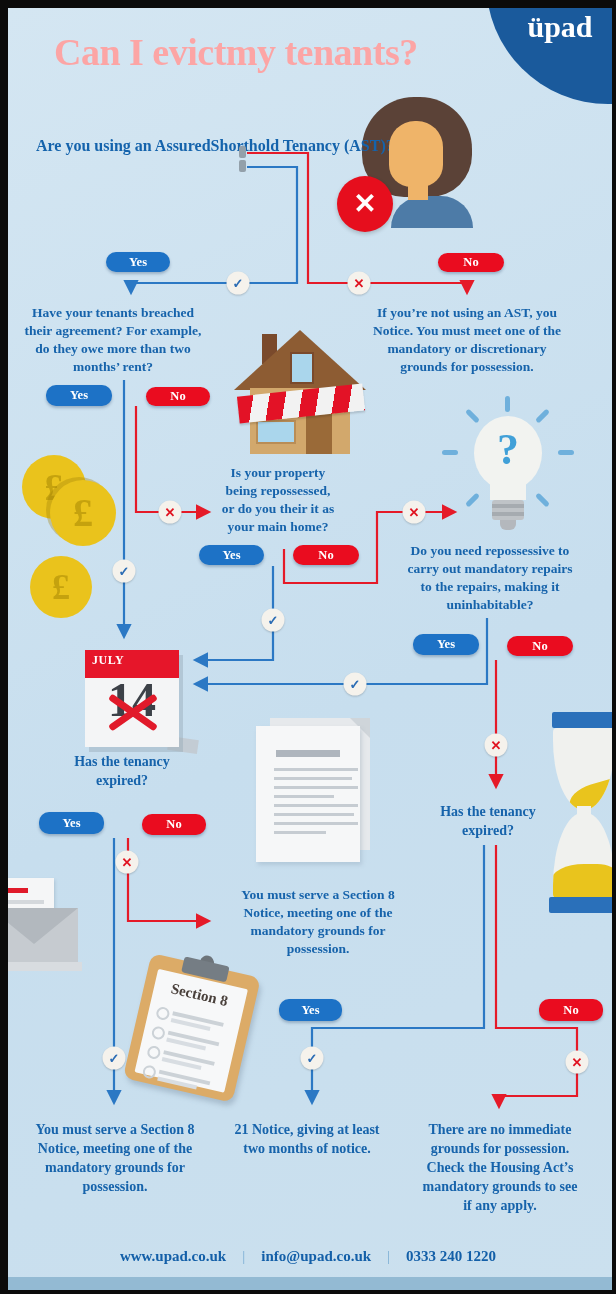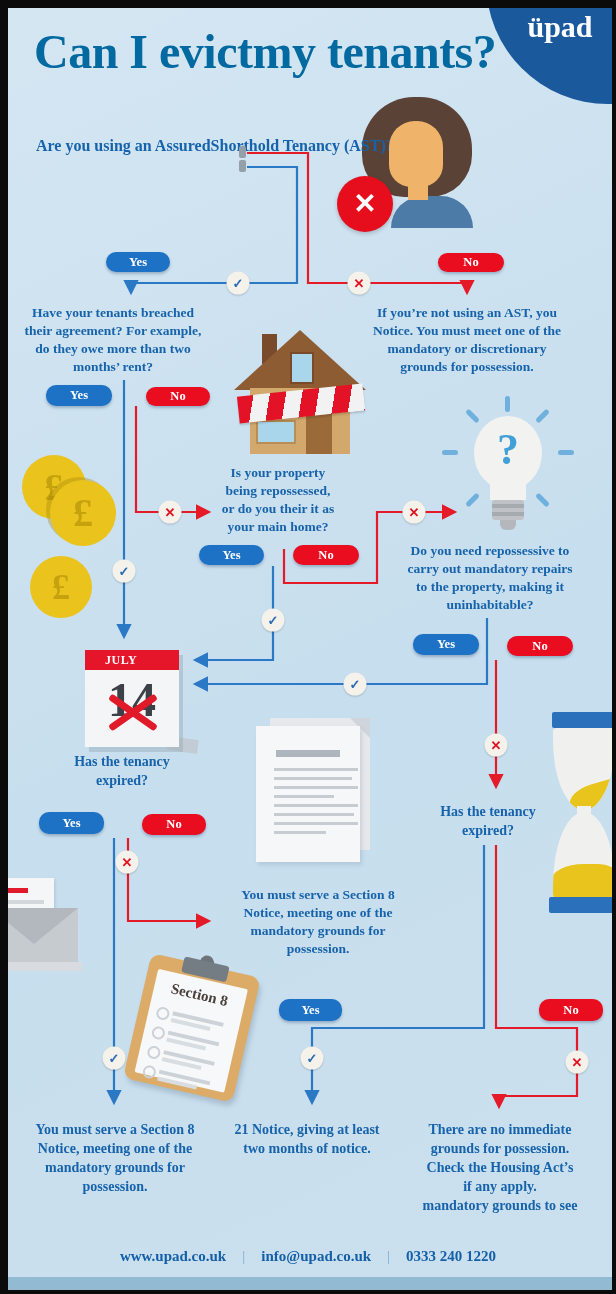--- a/index.html
+++ b/index.html
@@ -6,21 +6,21 @@
   .canvas{position:relative;width:616px;height:1294px;margin:0 auto;background:#000;overflow:hidden;
           font-family:Liberation Serif, serif;}
   .bg{position:absolute;left:8px;top:8px;width:604px;height:1282px;
       background:linear-gradient(155deg,#d4e6f2 0%,#c7deee 55%,#cbe0ee 100%);}
   .frame{position:absolute;background:#0b0b0b;z-index:50;}
   .svgwrap{position:absolute;left:0;top:0;z-index:2;}
   
   .tb{position:absolute;color:#1663ab;font-weight:700;font-size:13.5px;line-height:18px;
       text-align:center;z-index:4;}
   .tb .ln{display:block;}
-  .title{position:absolute;color:#0369a1;font-weight:700;font-size:48px;line-height:44px;z-index:4;letter-spacing:-.5px;}
+  .title{position:absolute;color:#fca5a5;font-weight:700;font-size:38px;line-height:44px;z-index:4;letter-spacing:-.5px;margin-left:20px;}
   .subtitle{position:absolute;color:#1463ac;font-weight:700;font-size:16px;line-height:24px;z-index:4;}
   
   .btn{position:absolute;border-radius:10px;background:#1d72c6;color:#fff;font-weight:700;
        font-size:12.5px;display:flex;align-items:center;justify-content:center;z-index:6;
        box-shadow:0 2px 3px rgba(25,60,100,.3);}
   .btn.red{background:#ea0c1f;}
   
   .badge{position:absolute;width:23px;height:23px;border-radius:50%;background:#f5f2ec;
          text-align:center;line-height:23px;font-size:13px;font-weight:700;z-index:7;
          transform:translate(-50%,-50%);box-shadow:0 1px 2px rgba(0,0,0,.18);}
@@ -148,32 +148,32 @@
   <div class="ill" style="left:474px;top:416px;width:68px;height:74px;background:#f2f3f0;border-radius:50%;"></div>
   <div class="ill" style="left:490px;top:478px;width:36px;height:22px;background:#f2f3f0;"></div>
   <div class="ill" style="left:492px;top:500px;width:32px;height:20px;border-radius:3px;
        background:repeating-linear-gradient(180deg,#bfc3c7 0 4px,#a6abb0 4px 8px);"></div>
   <div class="ill" style="left:500px;top:520px;width:16px;height:10px;background:#b4b8bd;border-radius:0 0 6px 6px;"></div>
   <div class="ill" style="left:488px;top:424px;width:40px;text-align:center;font-size:44px;font-weight:700;color:#41a0d8;z-index:4;">?</div>
 
   <div class="tb" style="left:383px;top:542px;width:214px;">
       <span class="ln">Do you need repossessive to</span>
       <span class="ln">carry out mandatory repairs</span>
-      <span class="ln">to the property, making it</span>
+      <span class="ln">to the repairs, making it</span>
       <span class="ln">uninhabitable?</span>
     </div>
   <div class="btn" style="left:413px;top:634px;width:66px;height:21px;">Yes</div>
   <div class="btn red" style="left:507px;top:636px;width:66px;height:20px;">No</div>
   <div class="badge ok" style="left:355px;top:684px;">✓</div>
   <div class="badge x" style="left:496px;top:745px;">✕</div>
 
   <div class="ill" style="left:168px;top:738px;width:30px;height:14px;background:#c3ccd4;transform:rotate(8deg);"></div>
   <div class="ill" style="left:85px;top:650px;width:94px;height:97px;background:#f4f5f6;box-shadow:4px 5px 0 rgba(150,170,185,.45);">
-    <div style="position:absolute;left:0;top:0;width:94px;height:20px;background:#e6162a;color:#fff;
-                font-size:12px;font-weight:700;line-height:20px;padding-left:20px;box-sizing:border-box;letter-spacing:.5px;">JULY</div>
+    <div style="position:absolute;left:0;top:0;width:94px;height:28px;background:#e6162a;color:#fff;
+                font-size:12px;font-weight:700;line-height:20px;padding-left:7px;box-sizing:border-box;letter-spacing:.5px;">JULY</div>
     <div style="position:absolute;left:0;top:22px;width:94px;text-align:center;font-size:48px;font-weight:700;color:#3c4148;">14</div>
     <div style="position:absolute;left:20px;top:59px;width:56px;height:7px;background:#e11a2a;transform:rotate(35deg);border-radius:3px;"></div>
     <div style="position:absolute;left:20px;top:59px;width:56px;height:7px;background:#e11a2a;transform:rotate(-35deg);border-radius:3px;"></div>
   </div>
 
   <div class="tb" style="left:52px;top:752px;width:140px;font-size:14px;line-height:19px;">
       <span class="ln">Has the tenancy</span>
       <span class="ln">expired?</span>
     </div>
   <div class="btn" style="left:39px;top:812px;width:65px;height:22px;">Yes</div>
@@ -262,22 +262,22 @@
       <span class="ln">possession.</span>
     </div>
   <div class="tb" style="left:203px;top:1120px;width:208px;font-size:14px;line-height:19px;">
       <span class="ln">21 Notice, giving at least</span>
       <span class="ln">two months of notice.</span>
     </div>
   <div class="tb" style="left:396px;top:1120px;width:208px;font-size:14px;line-height:19px;">
       <span class="ln">There are no immediate</span>
       <span class="ln">grounds for possession.</span>
       <span class="ln">Check the Housing Act’s</span>
+      <span class="ln">mandatory grounds to see</span>
       <span class="ln">if any apply.</span>
-      <span class="ln">mandatory grounds to see</span>
     </div>
 
   <div class="footer">
     <span>www.upad.co.uk</span>
     <span class="sep">|</span>
     <span>info@upad.co.uk</span>
     <span class="sep">|</span>
     <span>0333 240 1220</span>
   </div>
   <div class="strip"></div>

